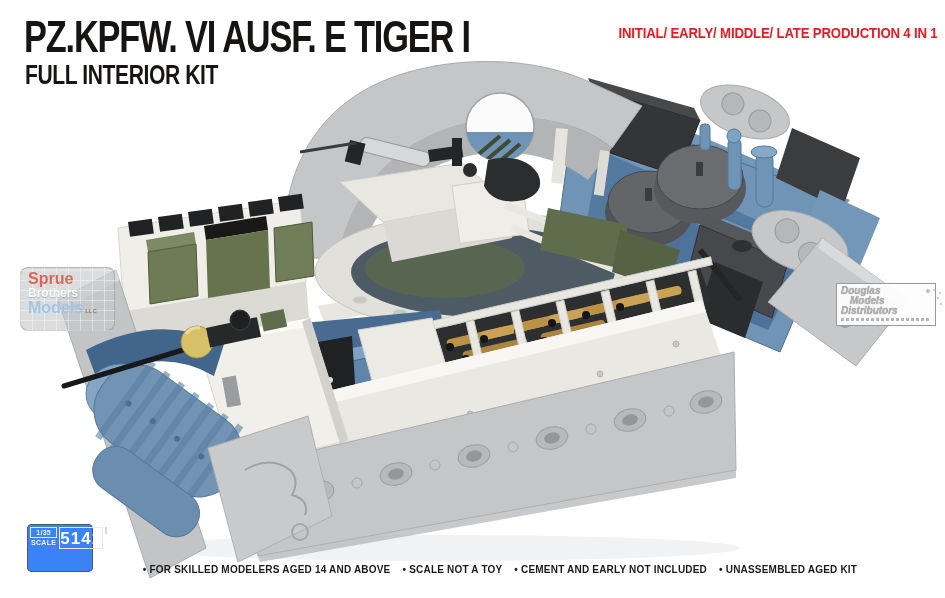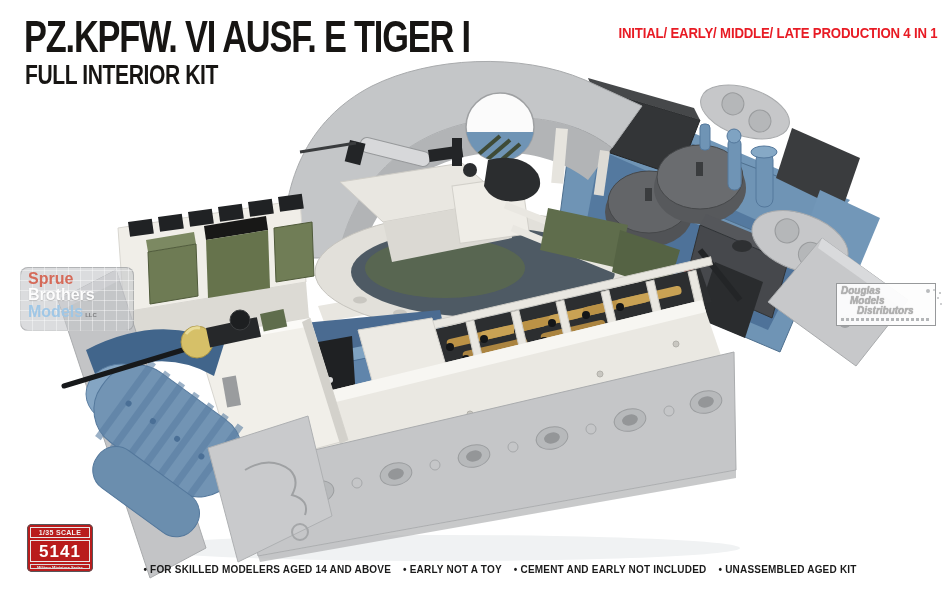--- a/index.html
+++ b/index.html
@@ -9,47 +9,47 @@
   .title{position:absolute;left:24px;top:12px;font-size:44px;font-weight:900;color:#171513;
          letter-spacing:-1.5px;transform:scaleX(.78);transform-origin:left top;white-space:nowrap;}
   .subtitle{position:absolute;left:25px;top:60px;font-size:27px;font-weight:900;color:#171513;
          letter-spacing:-0.5px;transform:scaleX(.78);transform-origin:left top;white-space:nowrap;}
   .prod-note{position:absolute;right:8px;top:24px;font-size:15px;font-weight:800;color:#e81b24;
          transform:scaleX(.88);transform-origin:right top;white-space:nowrap;letter-spacing:-0.2px;}
   
   .footer{position:absolute;left:500px;top:564px;transform:translateX(-50%);white-space:nowrap;
           font-size:10px;font-weight:700;color:#1a1a1a;display:flex;gap:12px;letter-spacing:.2px;}
   
-  .badge{position:absolute;left:27px;top:524px;width:66px;height:48px;background:#b91c1c;
+  .badge{position:absolute;left:27px;top:524px;width:66px;height:48px;background:#3b82f6;
          border-radius:5px;box-shadow:inset 0 0 0 1px #55575b;padding:3px;box-sizing:border-box;
-         display:flex;flex-direction:column;gap:2px;}
+         display:flex;flex-direction:row;gap:2px;}
   .badge .scale{border:1px solid #e9e9e9;color:#f2f2f2;font-size:7px;font-weight:700;
          text-align:center;line-height:10px;height:11px;box-sizing:border-box;letter-spacing:.3px;}
   .badge .num{border:1px solid #e9e9e9;color:#ffffff;font-size:17px;font-weight:900;
          text-align:center;line-height:21px;height:22px;box-sizing:border-box;letter-spacing:1px;}
   .badge .series{border:1px solid #d9d9d9;color:#e9e9e9;font-size:4px;font-weight:700;
          text-align:center;line-height:5px;height:7px;box-sizing:border-box;overflow:hidden;}
   
-  .wm-sprue{position:absolute;left:20px;top:267px;width:114px;height:64px;border-radius:8px;
+  .wm-sprue{position:absolute;left:20px;top:267px;width:95px;height:64px;border-radius:8px;
          background:rgba(197,199,201,.62);box-shadow:inset 0 0 0 1px rgba(138,140,142,.5);
          overflow:hidden;}
   .wm-sprue .grid{position:absolute;inset:0;
          background:repeating-linear-gradient(0deg,rgba(255,255,255,.4) 0 1px,transparent 1px 10px),
                     repeating-linear-gradient(90deg,rgba(255,255,255,.4) 0 1px,transparent 1px 12px);}
   .wm-sprue .txt{position:relative;padding:4px 0 0 8px;line-height:1.02;}
   .wm-sprue .w1{color:rgba(213,95,77,.92);font-size:16px;font-weight:800;}
-  .wm-sprue .w2{color:rgba(255,255,255,.96);font-size:16px;font-weight:800;text-shadow:0 1px 1px rgba(120,120,120,.4);}
+  .wm-sprue .w2{color:rgba(255,255,255,.96);font-size:12px;font-weight:800;text-shadow:0 1px 1px rgba(120,120,120,.4);}
   .wm-sprue .w3{color:rgba(157,198,230,.96);font-size:16px;font-weight:800;display:inline-block;}
   .wm-sprue .sfx{color:rgba(110,112,114,.85);font-size:6px;font-weight:700;margin-left:2px;}
   
   .wm-doug{position:absolute;left:836px;top:283px;width:100px;height:43px;box-sizing:border-box;
          background:rgba(253,253,253,.95);border:1px solid #97999b;padding:2px 4px;
          font-style:italic;font-weight:700;color:#b2b2b2;}
   .wm-doug .l{font-size:10px;line-height:10px;text-shadow:0 0 1px #7e7e7e;white-space:nowrap;}
-  .wm-doug .i1{margin-left:0;} .wm-doug .i2{margin-left:9px;} .wm-doug .i3{margin-left:16px;}
+  .wm-doug .i1{margin-left:0;} .wm-doug .i2{margin-left:9px;} .wm-doug .i3{}
   .wm-doug .tag{height:3px;margin-top:2px;
          background:repeating-linear-gradient(90deg,#b4b6b8 0 3px,transparent 3px 5px);}
   .wm-doug .map{position:absolute;right:5px;top:5px;width:4px;height:4px;border-radius:50%;background:#b9bbbd;
          box-shadow:6px -1px 0 -1px #c2c4c6,12px 2px 0 -1px #b5b7b9,3px 5px 0 -2px #c6c8ca,
                     10px 7px 0 -1px #bcbec0,16px 5px 0 -2px #c9cbcd,18px 10px 0 -2px #b8babc,
                     7px 11px 0 -2px #c3c5c7,13px 13px 0 -1px #bfc1c3,1px 9px 0 -2px #cdcfd1;}
   svg{position:absolute;left:0;top:0;}
 </style>
 </head>
 <body>
@@ -365,18 +365,18 @@
   </div>
 
   <div class="badge">
     <div class="scale">1/35 SCALE</div>
     <div class="num">5141</div>
     <div class="series">Military Miniature Series</div>
   </div>
 
   <div class="footer">
     <span>• FOR SKILLED MODELERS AGED 14 AND ABOVE</span>
-    <span>• EARLY NOT A TOY</span>
+    <span>• SCALE NOT A TOY</span>
     <span>• CEMENT AND EARLY NOT INCLUDED</span>
     <span>• UNASSEMBLED AGED KIT</span>
   </div>
 
 </div>
 
 </body></html>

